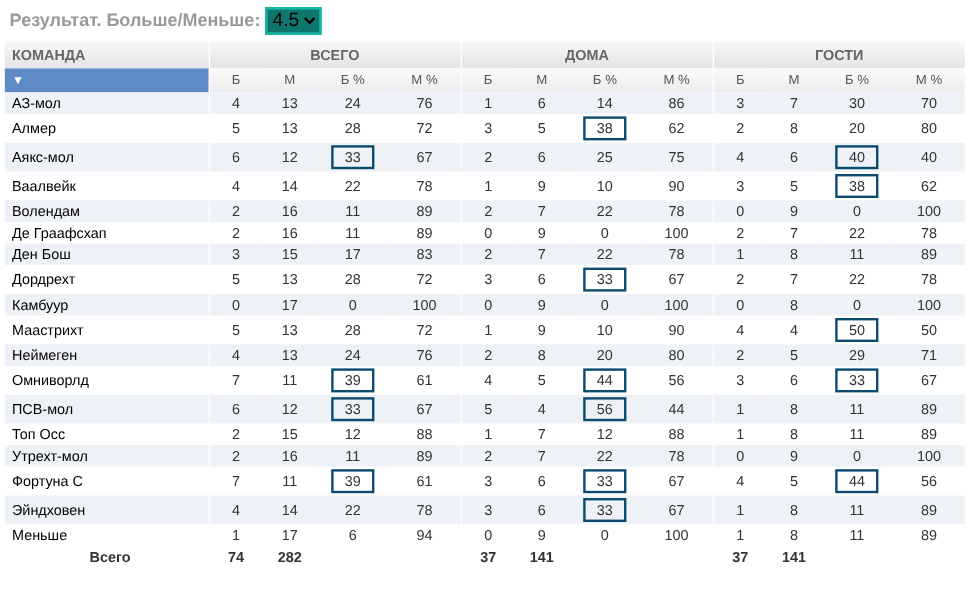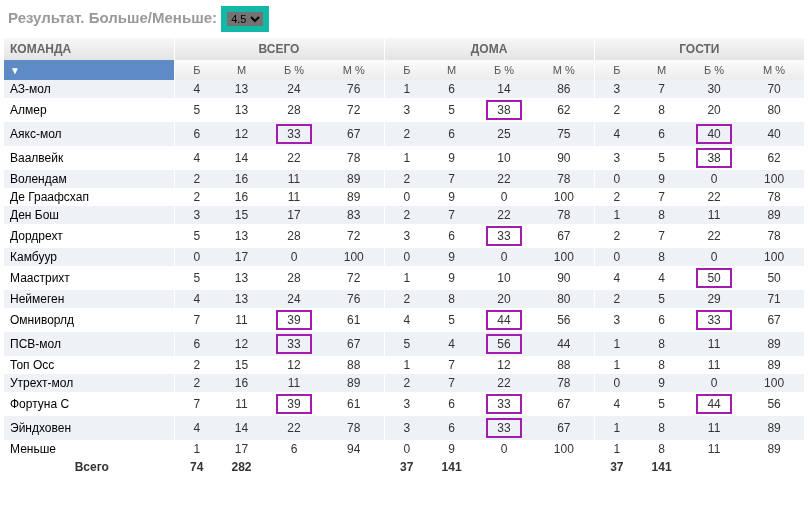--- a/index.html
+++ b/index.html
@@ -11,23 +11,23 @@
     color: #333;
     width: 809px;
   }
   .header-line {
     font-size: 15px;
     font-weight: bold;
     color: #999;
     margin: 2px 0 6px 4px;
   }
   .header-line select {
-    font-size: 11px;
-    border: 6px solid #14b8a6;
-    background: #737373;
+    font-size: 16px;
+    border: 2px solid #14b8a6;
+    background: #0f766e;
   }
   table {
     border-collapse: collapse;
     width: 800px;
     table-layout: fixed;
   }
   th, td {
     text-align: center;
     padding: 2px 0;
     font-size: 12px;
@@ -66,21 +66,21 @@
   tbody tr:nth-child(odd)  { background: #eef1f6; }
   tbody tr:nth-child(even) { background: #ffffff; }
   tbody tr.total-row { background: #ffffff; }
   tbody tr.total-row td { font-weight: bold; color:#333; }
 
   
   .sep-l { border-left: 1px solid #fff; }
 
   .hl {
     display: inline-block;
-    border: 2px solid #a21caf; 
+    border: 2px solid #0c4a6e; 
     padding: 0 6px;
     min-width: 20px;
     line-height: 16px;
   }
 </style>
 </head>
 <body>
 
 <div class="header-line">
   <span>Результат. Больше/Меньше:</span>

